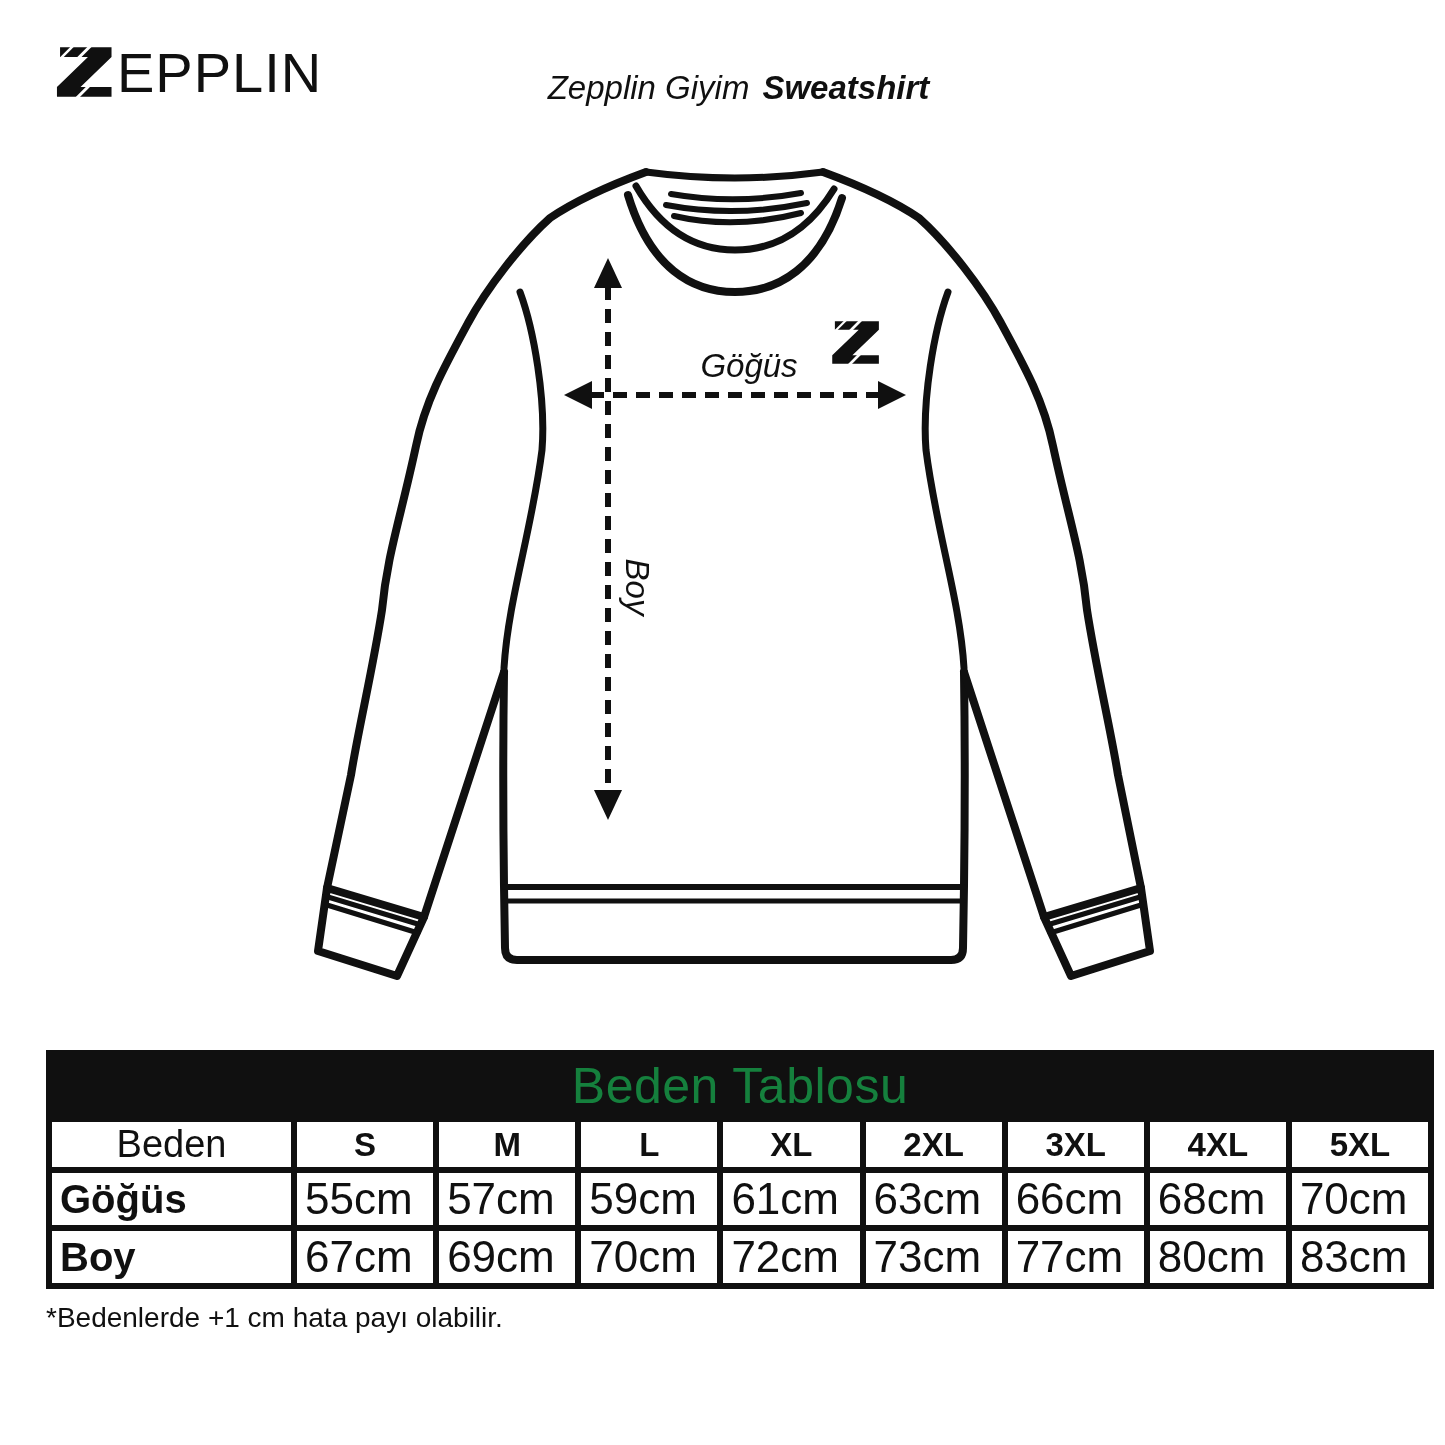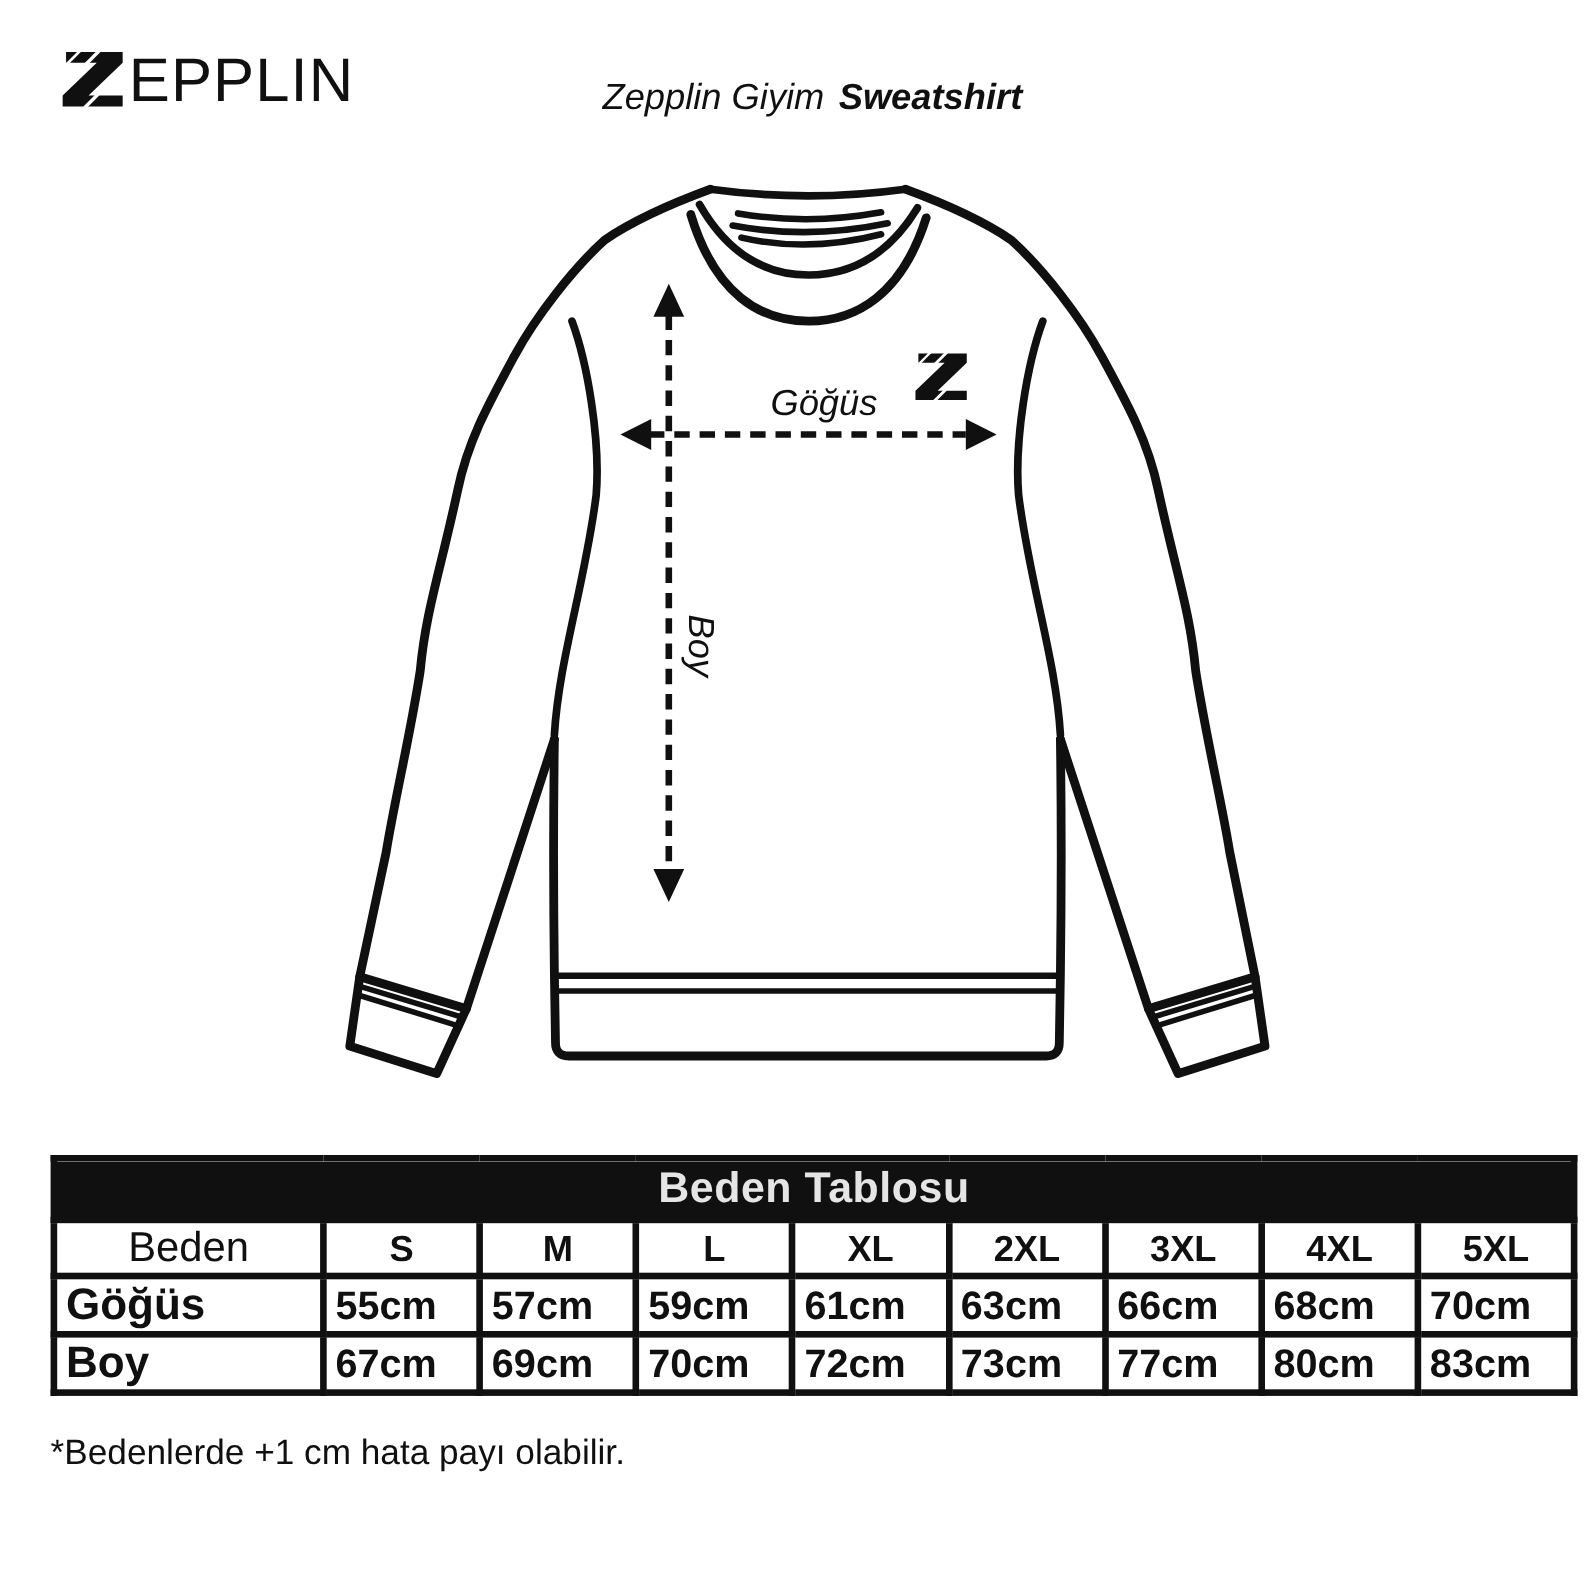--- a/index.html
+++ b/index.html
@@ -31,31 +31,31 @@
   
   .size-table{
     position:absolute;left:30px;top:1050px;width:1388px;
     border-collapse:collapse;table-layout:fixed;
   }
   .size-table th,.size-table td{
     border:6px solid #101010;background:#ffffff;vertical-align:middle;
     overflow:hidden;white-space:nowrap;
   }
   .size-table .tbl-title{
-    background:#101010;color:#e5e5e5;font-weight:700;font-size:39px;
+    background:#101010;color:#15803d;font-weight:400;font-size:50px;
     text-align:center;height:56px;letter-spacing:.5px;
   }
   .size-table .size-head{font-weight:700;font-size:33px;text-align:center;height:47px;}
   .size-table .corner{font-weight:400;font-size:38px;text-align:center;}
   .size-table .row-label{
     font-weight:700;font-size:40px;text-align:left;padding-left:8px;height:49px;
   }
-  .size-table .val{font-weight:700;font-size:36px;text-align:left;padding-left:8px;height:49px;}
+  .size-table .val{font-weight:400;font-size:44px;text-align:left;padding-left:8px;height:49px;}
   
-  .footnote{position:absolute;left:30px;top:1302px;font-size:32px;font-weight:400;}
+  .footnote{position:absolute;left:30px;top:1302px;font-size:28px;font-weight:400;}
 </style>
 </head>
 <body>
 
 <div class="canvas">
 
   <svg width="0" height="0" style="position:absolute" aria-hidden="true">
     <defs>
       <symbol id="zmark" viewBox="0 0 100 100">
         <path d="M13 10 H96 V26 L46 74 H96 V90 H8 V74 L58 26 H13 Z" fill="#101010"></path>

